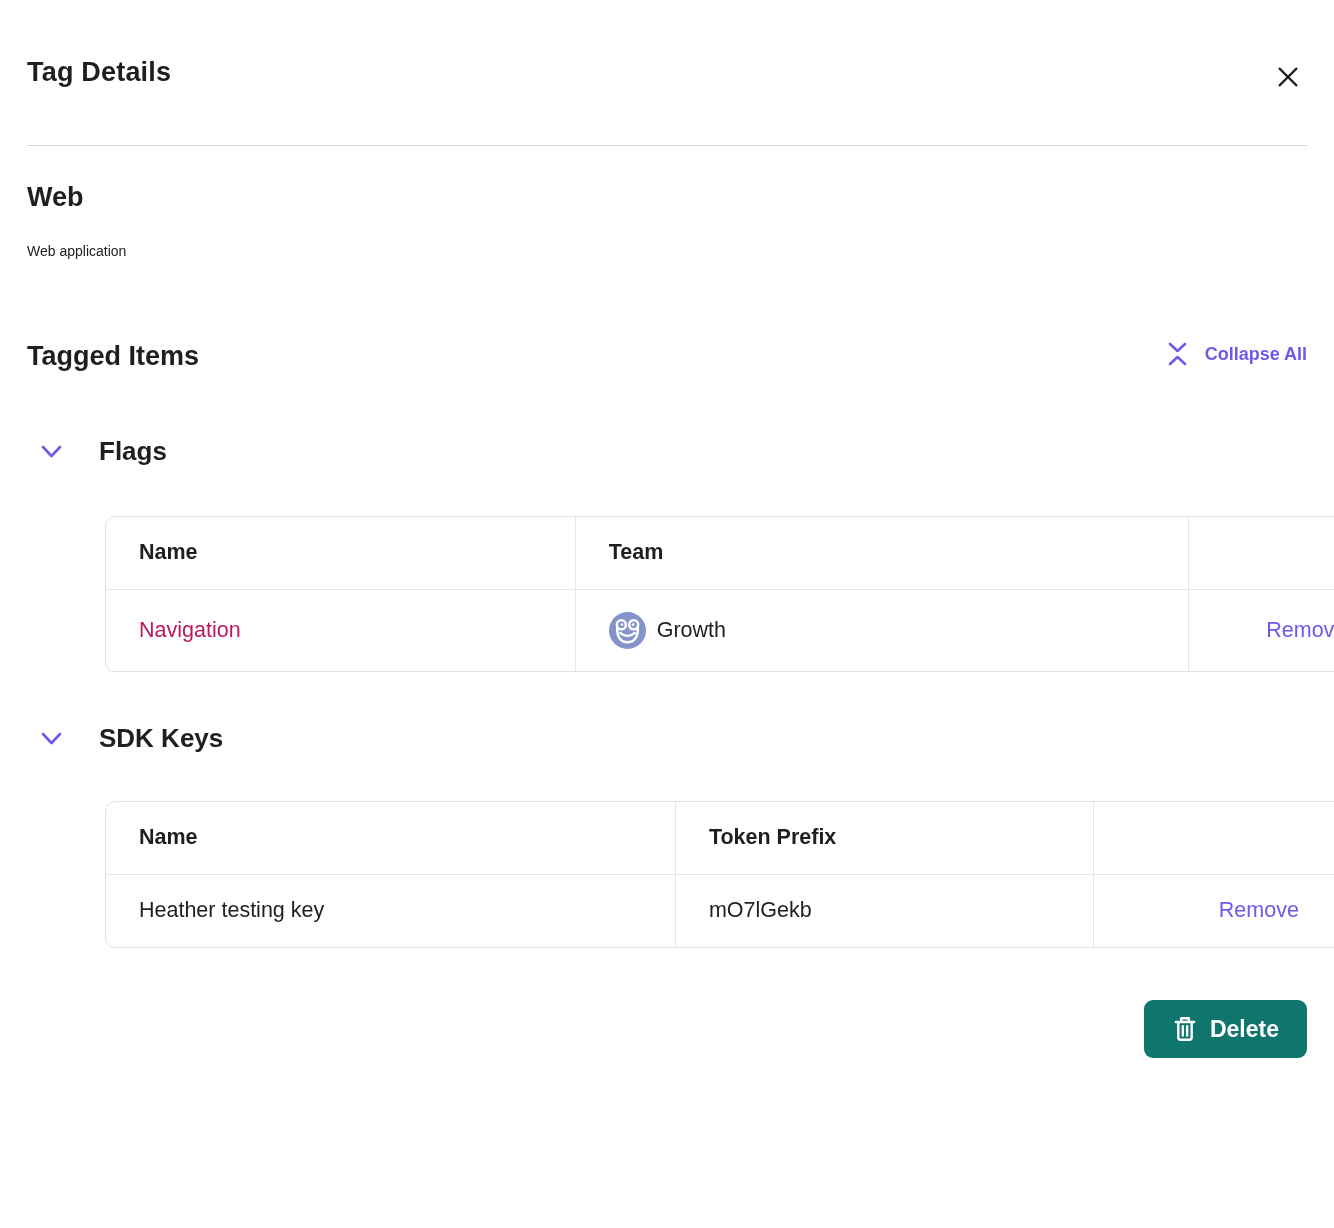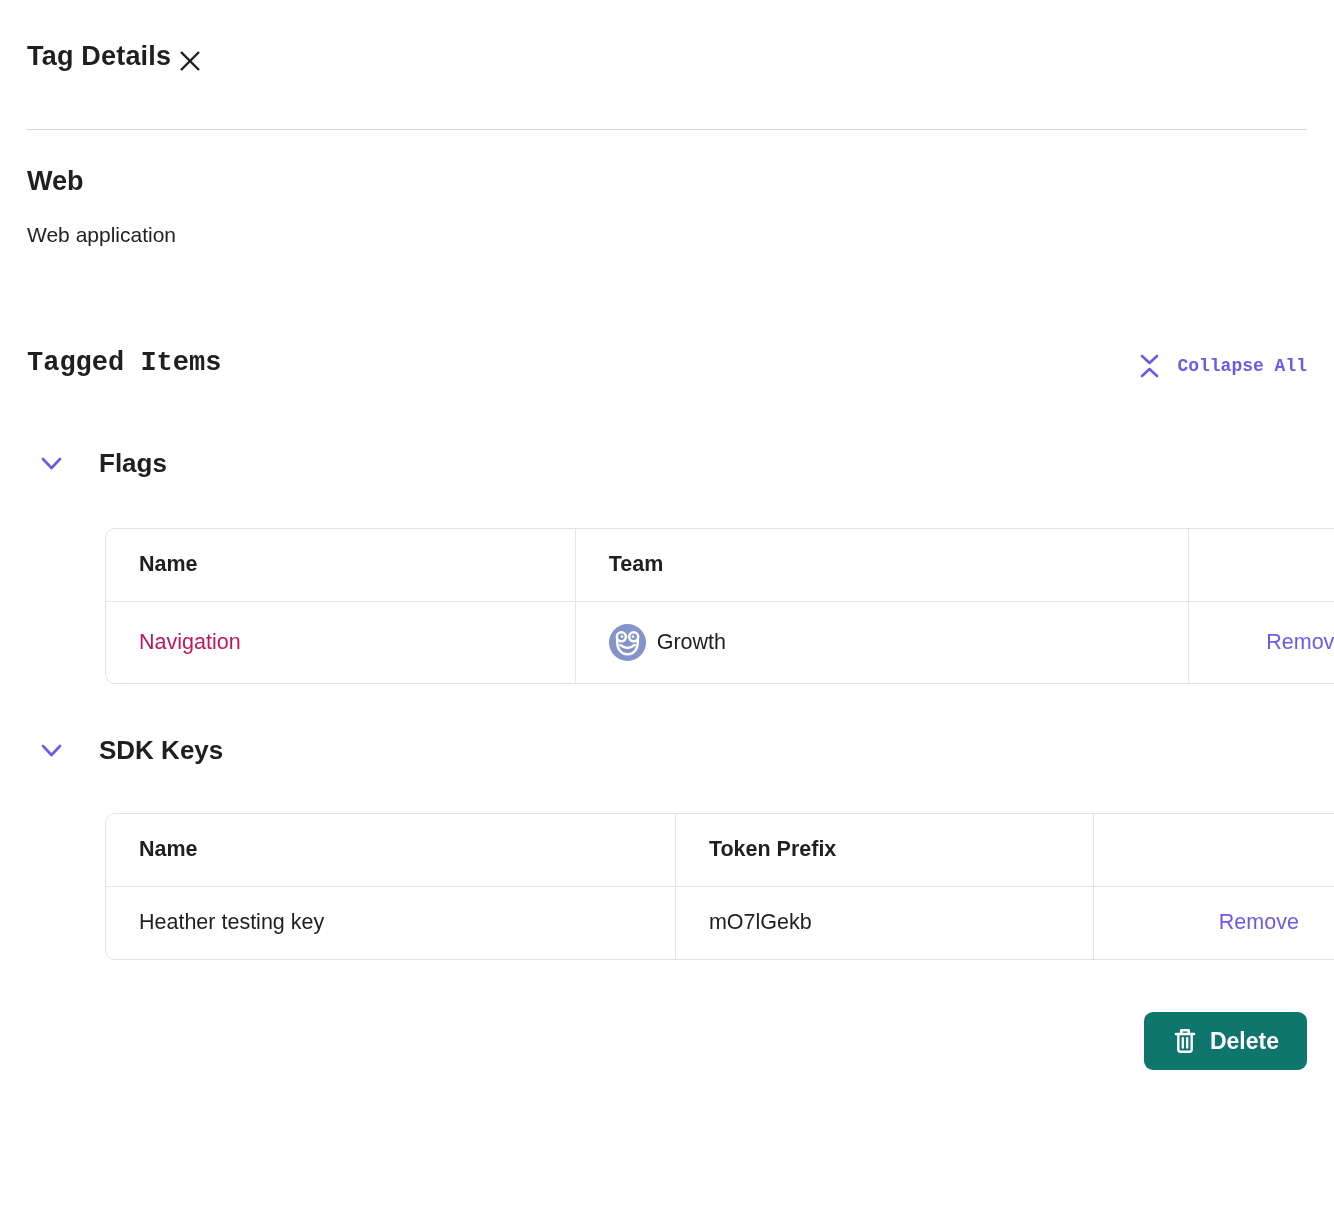--- a/index.html
+++ b/index.html
@@ -8,42 +8,42 @@
     width: 1334px;
     height: 1228px;
     font-family: "Liberation Sans", sans-serif;
     color: #1f1f1f;
     overflow: hidden;
   }
   .modal { padding: 0 27px; width: 1334px; }
 
   
   .modal-header {
-    padding-top: 40px;
+    padding-top: 56px;
     display: flex;
+    justify-content: space-between;
     align-items: flex-start;
   }
   .modal-title { font-size: 27px; font-weight: bold; line-height: 32px; letter-spacing: .2px; }
   .close-btn {
     background: none; border: none; cursor: pointer;
     padding: 4px; margin-top: 2px; line-height: 0;
   }
   .divider { border: none; border-top: 1px solid #d9d9d9; margin-top: 49px; }
 
   
   .tag-name { font-size: 27px; font-weight: bold; line-height: 31px; margin-top: 36px; }
-  .tag-desc { font-size: 21px; line-height: 26px; margin-top: 25px; color: #222; }
+  .tag-desc { font-size: 14px; line-height: 26px; margin-top: 25px; color: #222; }
 
   
   .tagged-items-row {
-    margin-top: 100px;
+    margin-top: 72px;
     display: flex;
     justify-content: space-between;
-    align-items: flex-start;
-    font-family: Liberation Mono, monospace;
+    align-items: flex-end;
   }
   .tagged-items-title { font-size: 27px; font-weight: bold; line-height: 31px; }
   .collapse-all {
     display: flex; align-items: center; gap: 14px;
     color: #6e5ae8; font-size: 18px; font-weight: bold;
     text-decoration: none; cursor: pointer;
   }
 
   
   .section-header {

